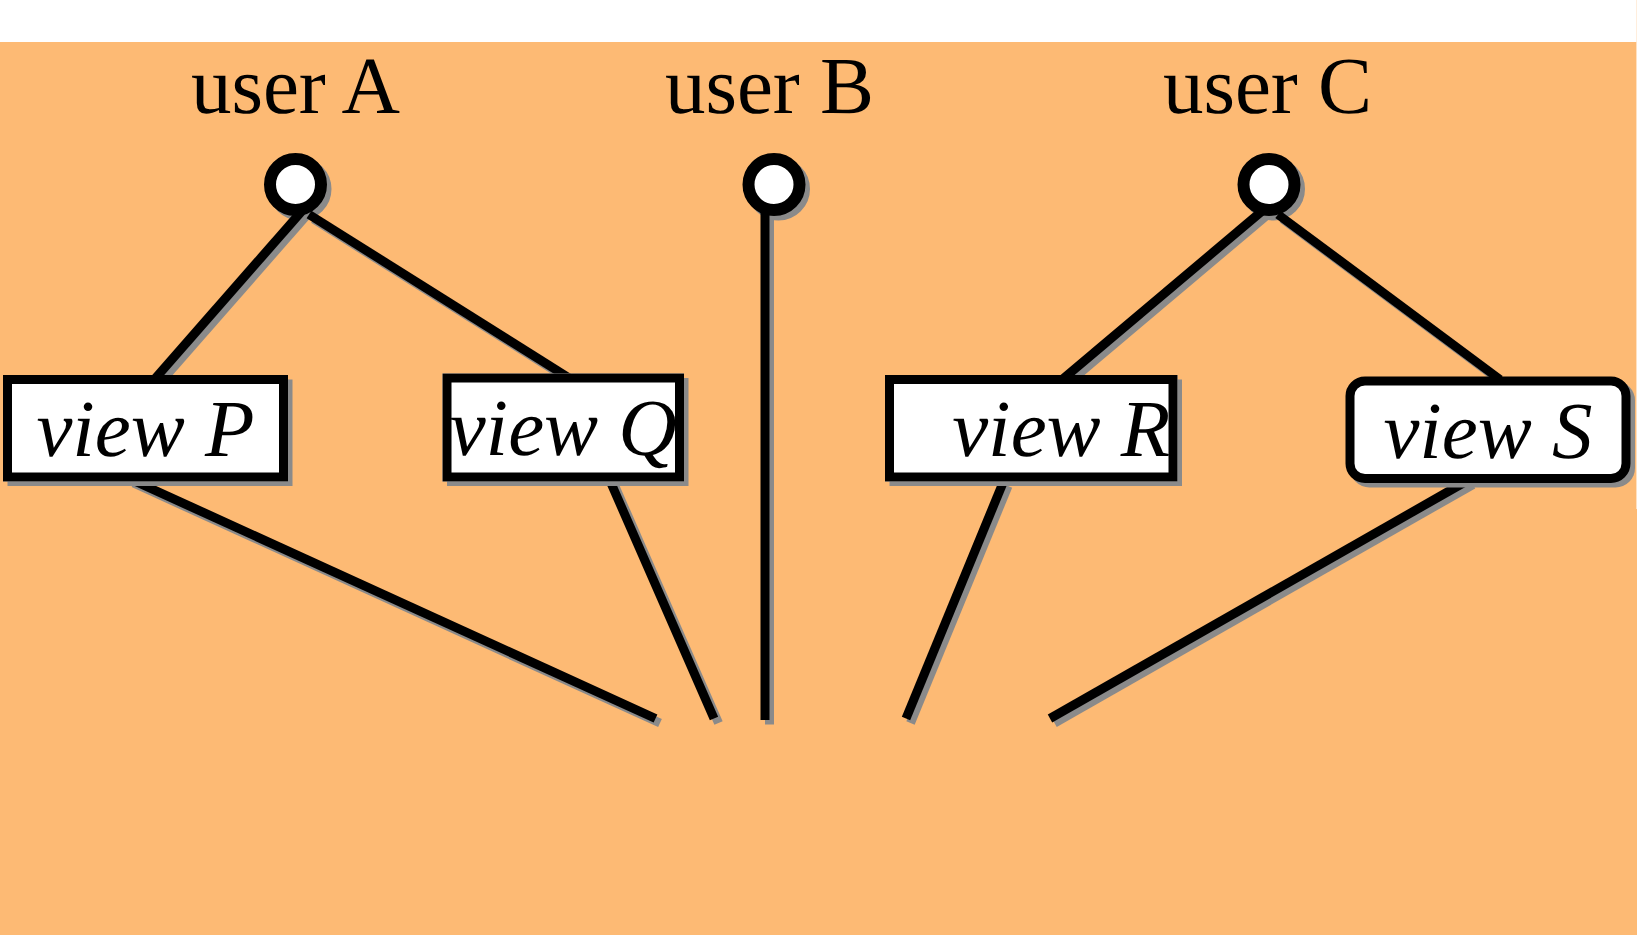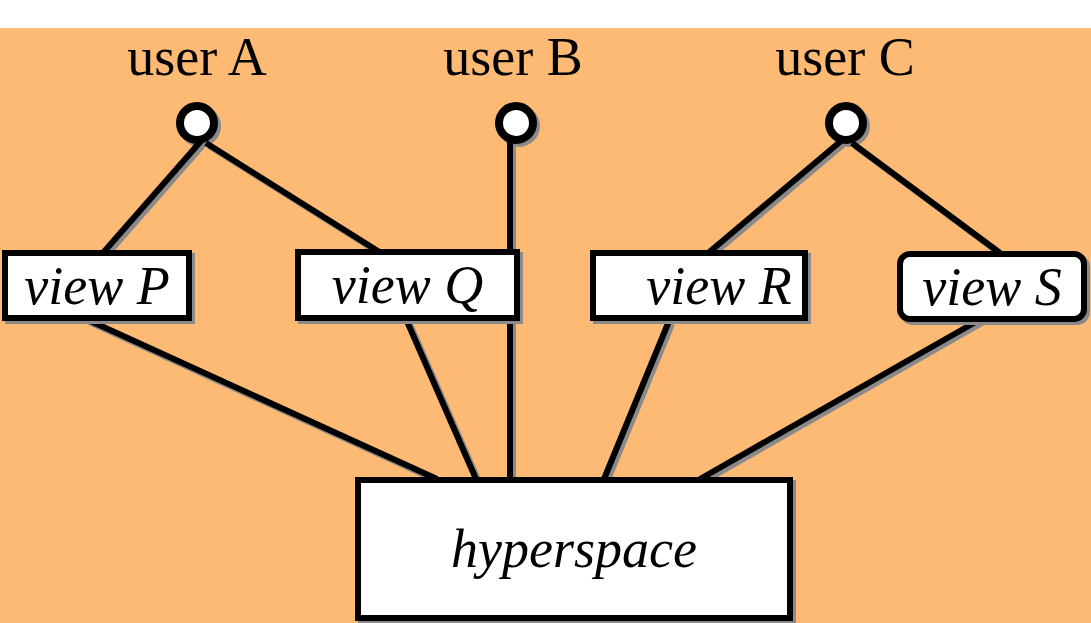--- a/index.html
+++ b/index.html
@@ -44,22 +44,22 @@
     box-shadow: 3px 3px 0 #8a8a8a;
     display: flex;
     align-items: center;
     justify-content: center;
     font-size: 54px;
     line-height: 54px;
     white-space: nowrap;
     font-style: italic;
   }
   .view-p { left: 2px;   top: 222px; width: 190px; height: 71px; }
-  .view-q { left: 295px; top: 221px; width: 225px; height: 72px; }
-  .view-r { left: 590px; top: 222px; width: 218px; height: 71px; padding-left: 40px; }
+  .view-q { left: 295px; top: 221px; width: 161px; height: 72px; }
+  .view-r { left: 590px; top: 222px; width: 195px; height: 71px; padding-left: 40px; }
   .view-s { left: 897px; top: 223px; width: 190px; height: 71px; border-radius: 13px; }
   .hyperspace { left: 355px; top: 449px; width: 438px; height: 144px; }
 </style>
 </head>
 <body>
 
 <div class="canvas">
 
   <svg class="lines-svg" viewBox="0 0 1091 623">
 
@@ -107,17 +107,14 @@
   <div class="node-box view-q">
     <span>view Q</span>
   </div>
   <div class="node-box view-r">
     <span>view R</span>
   </div>
   <div class="node-box view-s">
     <span>view S</span>
   </div>
 
-  <div class="node-box hyperspace">
-    <span>hyperspace</span>
-  </div>
 
 </div>
 
 </body></html>

